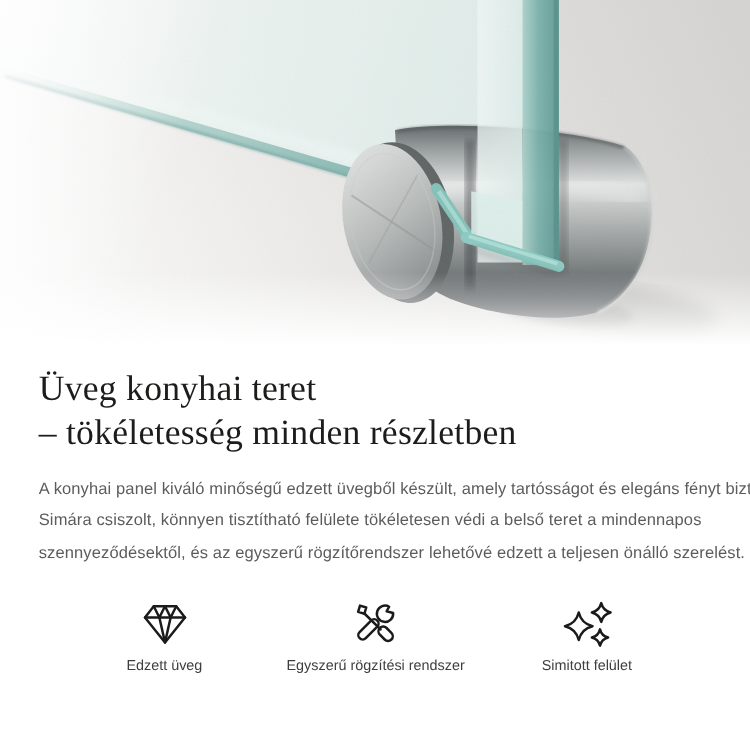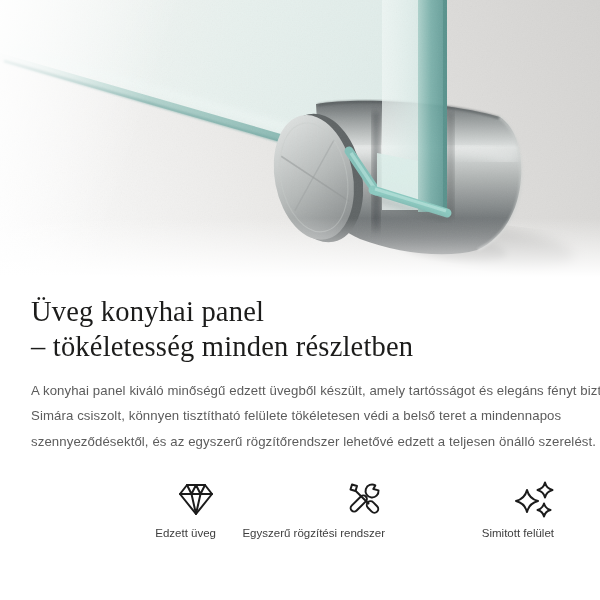--- a/index.html
+++ b/index.html
@@ -6,21 +6,21 @@
   body{width:600px;height:600px;overflow:hidden;font-family:"Liberation Sans",sans-serif;}
   .page{width:600px;height:600px;background:#fff;position:relative;}
   .hero{width:600px;height:280px;display:block;}
   .hero svg{display:block;}
   .content{padding:0 30px 0 31px;}
   h1{margin:14px 0 0 0;font-family:"Liberation Serif","DejaVu Serif",serif;
      font-weight:400;font-size:28.5px;line-height:35px;color:#1c1c1b;letter-spacing:0.2px;}
   .para{margin:14px 0 0 0;font-size:13.2px;line-height:25.4px;color:#5c5c5c;letter-spacing:0.1px;}
   .para .pline{display:block;white-space:nowrap;}
   .features{display:flex;padding:26px 16px 0 16px;}
-  .feature{flex:1;display:flex;flex-direction:column;align-items:flex-end;}
+  .feature{flex:1;display:flex;flex-direction:column;align-items:center;}
   .feature .ic{width:40px;height:40px;}
   .flabel{margin-top:7px;font-size:11.5px;color:#3e3e3e;text-align:center;white-space:nowrap;}
   svg .stroked{fill:none;stroke:#1b1b1b;stroke-width:2;stroke-linejoin:round;stroke-linecap:round;}
 </style>
 </head>
 <body>
 
 <div class="page">
 
   <div class="hero">
@@ -134,21 +134,21 @@
       </g>
 
       <rect x="0" y="0" width="600" height="280" filter="url(#grain)" opacity="0.06"></rect>
       <rect x="0" y="0" width="180" height="280" fill="url(#leftFadeG)"></rect>
       <rect x="0" y="215" width="600" height="65" fill="url(#fadeG)"></rect>
     </svg>
   </div>
 
   <div class="content">
     <h1>
-      <span>Üveg konyhai panel</span><br>
+      <span>Üveg konyhai teret</span><br>
       <span>– tökéletesség minden részletben</span>
     </h1>
     <p class="para">
       <span class="pline">A konyhai panel kiváló minőségű edzett üvegből készült, amely tartósságot és elegáns fényt biztosít.</span>
       <span class="pline">Simára csiszolt, könnyen tisztítható felülete tökéletesen védi a belső teret a mindennapos</span>
       <span class="pline">szennyeződésektől, és az egyszerű rögzítőrendszer lehetővé edzett a teljesen önálló szerelést.</span>
     </p>
 
     <div class="features">
 

